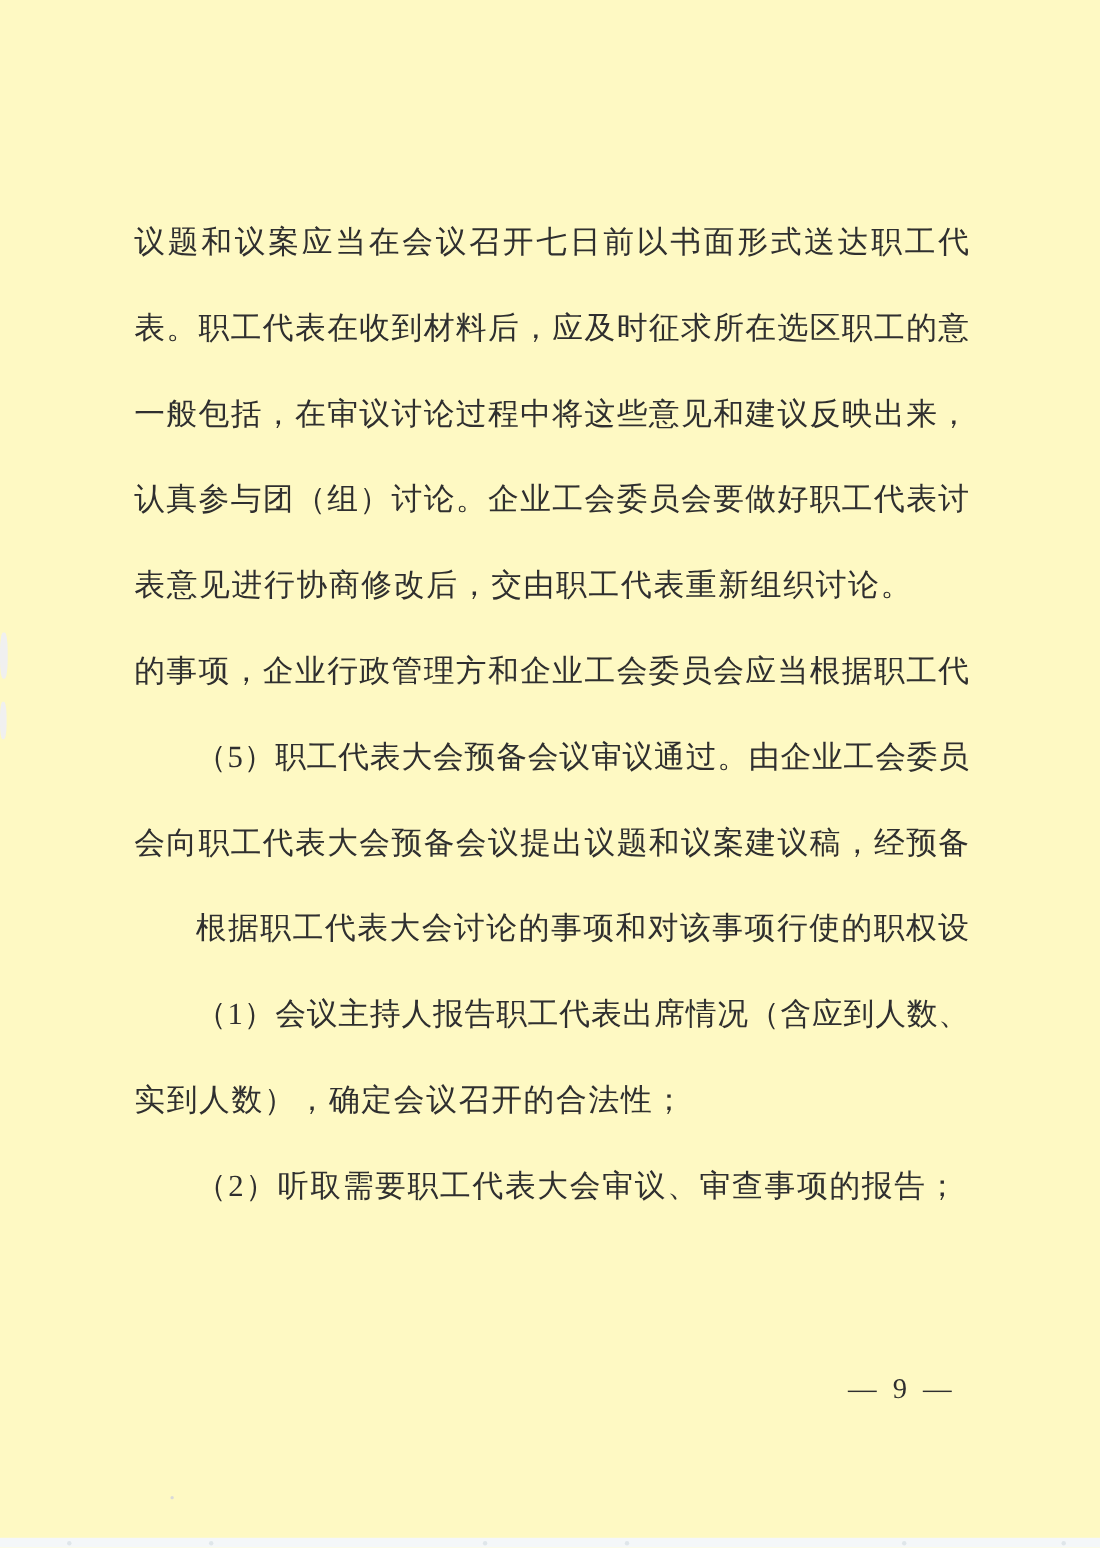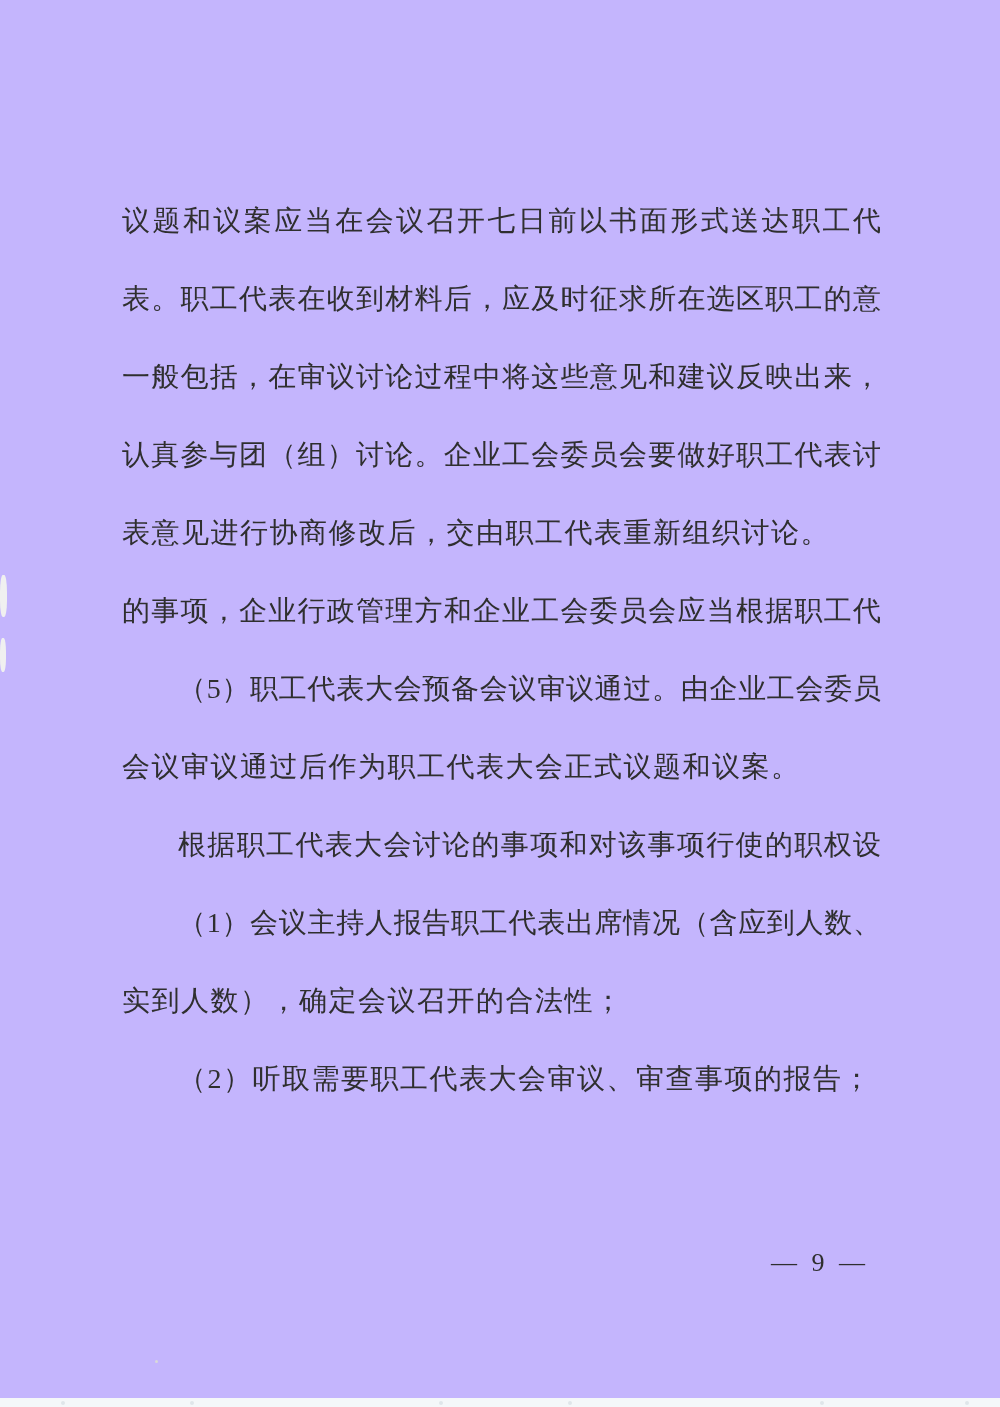--- a/index.html
+++ b/index.html
@@ -4,21 +4,21 @@
 <style>
   html, body {
     margin: 0;
     padding: 0;
     background: #ffffff;
   }
   .page {
     position: relative;
     width: 1000px;
     height: 1407px;
-    background: #c4b5fd;
+    background: #fef9c3;
     overflow: hidden;
     font-family: "Liberation Serif", "DejaVu Serif", serif;
     color: #2f2f2f;
   }
   .text-block {
     position: absolute;
     left: 122px;
     top: 168px;
     width: 759px;
   }
@@ -73,21 +73,21 @@
 <div class="page">
 
   <main class="text-block">
     <p class="line justify">议题和议案应当在会议召开七日前以书面形式送达职工代</p>
     <p class="line justify">表。职工代表在收到材料后，应及时征求所在选区职工的意</p>
     <p class="line justify">一般包括，在审议讨论过程中将这些意见和建议反映出来，</p>
     <p class="line justify">认真参与团（组）讨论。企业工会委员会要做好职工代表讨</p>
     <p class="line">表意见进行协商修改后，交由职工代表重新组织讨论。</p>
     <p class="line justify">的事项，企业行政管理方和企业工会委员会应当根据职工代</p>
     <p class="line indent justify">（5）职工代表大会预备会议审议通过。由企业工会委员</p>
-    <p class="line">会议审议通过后作为职工代表大会正式议题和议案。</p>
+    <p class="line justify">会向职工代表大会预备会议提出议题和议案建议稿，经预备</p>
     <p class="line indent justify">根据职工代表大会讨论的事项和对该事项行使的职权设</p>
     <p class="line indent justify">（1）会议主持人报告职工代表出席情况（含应到人数、</p>
     <p class="line">实到人数），确定会议召开的合法性；</p>
     <p class="line indent">（2）听取需要职工代表大会审议、审查事项的报告；</p>
 
   </main>
 
   <div class="page-number">— 9 —</div>
 
   <div class="smudge" style="left:0; top:575px; width:7px; height:42px;"></div>

